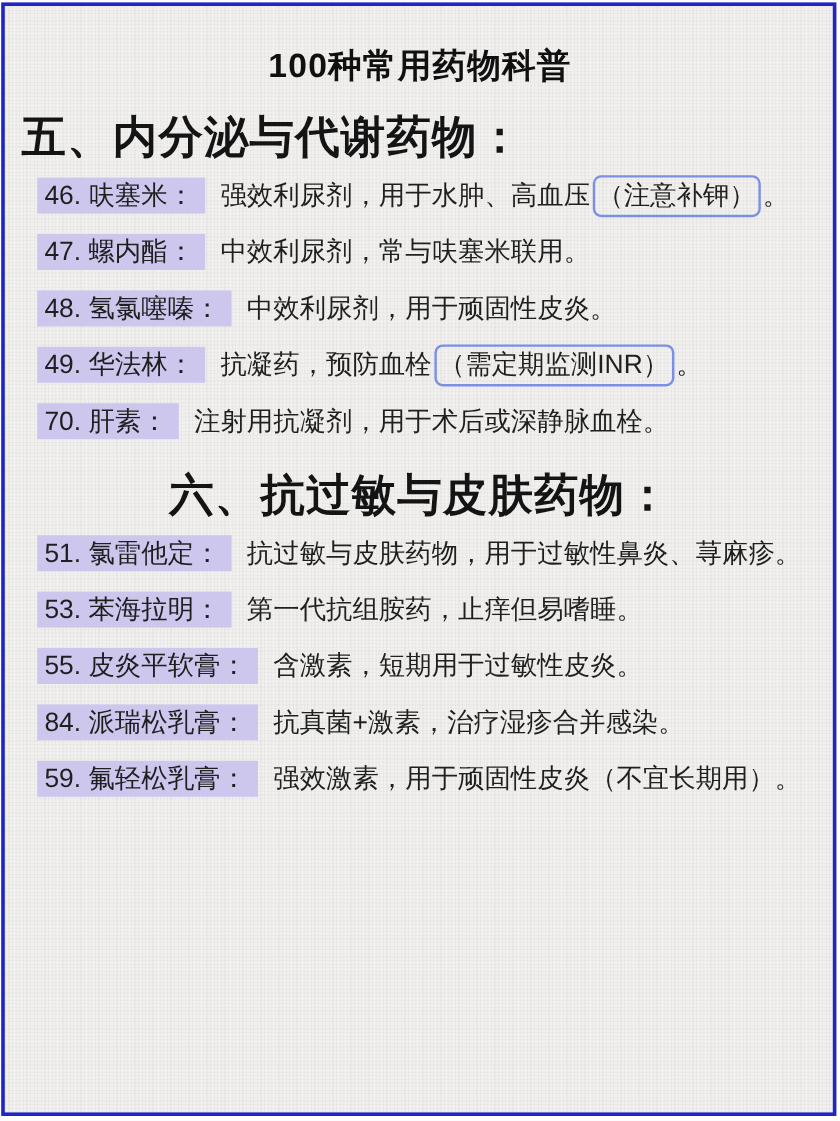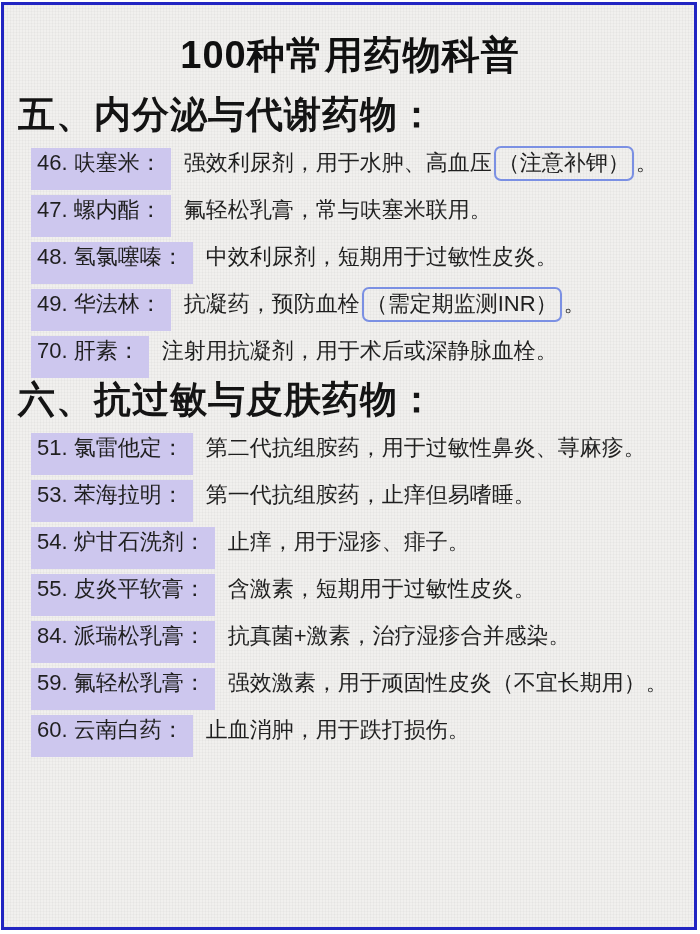--- a/index.html
+++ b/index.html
@@ -14,43 +14,43 @@
     background-color:#f1f0ee;
     background-image:
       repeating-linear-gradient(90deg, rgba(110,110,110,0.05) 0 1px, transparent 1px 3px),
       repeating-linear-gradient(0deg, rgba(110,110,110,0.04) 0 1px, transparent 1px 3px);
     box-sizing:border-box;
     padding:0 12px 0 14px;
   }
   .title{
     margin:24px 0 0 0;
     text-align:center;
-    font-size:38px;line-height:52px;
+    font-size:28px;line-height:52px;
     font-weight:900;
     color:#101010;
     letter-spacing:1px;
   }
   .heading{
     margin:16px 0 0 0;
     font-size:37px;line-height:36px;
     font-weight:800;
     color:#141414;
     letter-spacing:1px;
   }
-  .sec2 .heading{margin-top:14px;}
+  .sec2 .heading{margin-top:27px;text-align:center;}
   .item{
     margin:13px 0 13px 13px;
     font-size:22px;line-height:34px;
     color:#1f1f1f;
     font-weight:500;
     white-space:nowrap;
   }
   .label{
     background:#cdc7ee;
-    padding:2px 9px 15px 6px;
+    padding:2px 9px 3px 6px;
     text-align:right;
   }
   .desc{margin-left:13px;}
   .boxed{
     border:2px solid #7b90e3;
     border-radius:7px;
     padding:2px 2px 4px 2px;
     margin:0 2px;
     text-align:center;
   }
@@ -64,64 +64,58 @@
   <h1 class="title">100种常用药物科普</h1>
 
   <div class="sec1">
     <h2 class="heading">五、内分泌与代谢药物：</h2>
 
     <div class="item">
       <span class="label">46. 呋塞米：</span><span class="desc"><span>强效利尿剂，用于水肿、高血压</span><span class="boxed">（注意补钾）</span><span>。</span></span>
     </div>
 
     <div class="item">
-      <span class="label">47. 螺内酯：</span><span class="desc"><span>氟轻松乳膏，常与呋塞米联用。</span></span>
+      <span class="label">47. 螺内酯：</span><span class="desc"><span>中效利尿剂，常与呋塞米联用。</span></span>
     </div>
 
     <div class="item">
-      <span class="label">48. 氢氯噻嗪：</span><span class="desc"><span>中效利尿剂，短期用于过敏性皮炎。</span></span>
+      <span class="label">48. 氢氯噻嗪：</span><span class="desc"><span>中效利尿剂，用于顽固性皮炎。</span></span>
     </div>
 
     <div class="item">
       <span class="label">49. 华法林：</span><span class="desc"><span>抗凝药，预防血栓</span><span class="boxed">（需定期监测INR）</span><span>。</span></span>
     </div>
 
     <div class="item">
       <span class="label">70. 肝素：</span><span class="desc"><span>注射用抗凝剂，用于术后或深静脉血栓。</span></span>
     </div>
   </div>
 
   <div class="sec2">
     <h2 class="heading">六、抗过敏与皮肤药物：</h2>
 
     <div class="item">
-      <span class="label">51. 氯雷他定：</span><span class="desc"><span>第二代抗组胺药，用于过敏性鼻炎、荨麻疹。</span></span>
+      <span class="label">51. 氯雷他定：</span><span class="desc"><span>抗过敏与皮肤药物，用于过敏性鼻炎、荨麻疹。</span></span>
     </div>
 
 
     <div class="item">
       <span class="label">53. 苯海拉明：</span><span class="desc"><span>第一代抗组胺药，止痒但易嗜睡。</span></span>
     </div>
 
-    <div class="item">
-      <span class="label">54. 炉甘石洗剂：</span><span class="desc"><span>止痒，用于湿疹、痱子。</span></span>
-    </div>
 
     <div class="item">
       <span class="label">55. 皮炎平软膏：</span><span class="desc"><span>含激素，短期用于过敏性皮炎。</span></span>
     </div>
 
     <div class="item">
       <span class="label">84. 派瑞松乳膏：</span><span class="desc"><span>抗真菌+激素，治疗湿疹合并感染。</span></span>
     </div>
 
 
 
     <div class="item">
       <span class="label">59. 氟轻松乳膏：</span><span class="desc"><span>强效激素，用于顽固性皮炎（不宜长期用）。</span></span>
     </div>
 
-    <div class="item">
-      <span class="label">60. 云南白药：</span><span class="desc"><span>止血消肿，用于跌打损伤。</span></span>
-    </div>
   </div>
 
 </div>
 
 </body></html>

